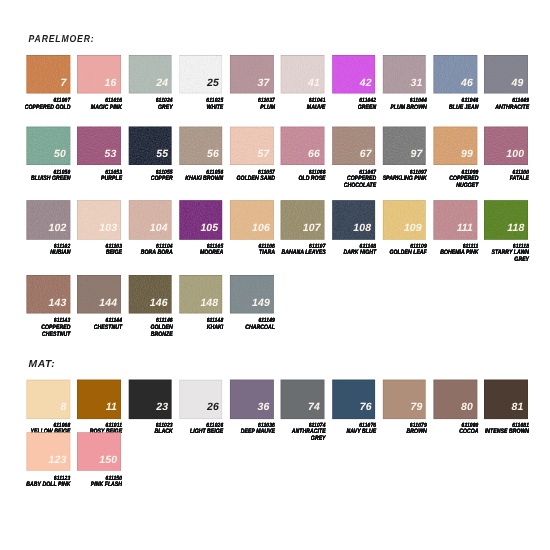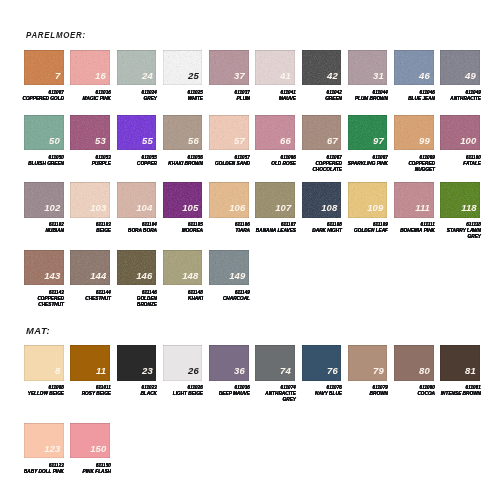--- a/index.html
+++ b/index.html
@@ -132,21 +132,21 @@
                 </svg>
                 <span class="edge"></span>
                 <span class="num light">41</span>
               </div>
               <div class="caption">
                 <div class="code">611041</div>
                 <div class="name">MAUVE</div>
               </div>
             </div>
             <div class="cell">
-              <div class="swatch pearl" style="background-color:#404040">
+              <div class="swatch pearl" style="background-color:#d946ef">
                 <svg class="grain">
                   <rect width="100%" height="100%" filter="url(#pearlNoise)"></rect>
                 </svg>
                 <span class="edge"></span>
                 <span class="num light">42</span>
               </div>
               <div class="caption">
                 <div class="code">611042</div>
                 <div class="name">GREEN</div>
               </div>
@@ -214,21 +214,21 @@
                 </svg>
                 <span class="edge"></span>
                 <span class="num light">53</span>
               </div>
               <div class="caption">
                 <div class="code">611053</div>
                 <div class="name">PURPLE</div>
               </div>
             </div>
             <div class="cell">
-              <div class="swatch pearl" style="background-color:#6d28d9">
+              <div class="swatch pearl" style="background-color:#0f172a">
                 <svg class="grain">
                   <rect width="100%" height="100%" filter="url(#pearlNoise)"></rect>
                 </svg>
                 <span class="edge"></span>
                 <span class="num light">55</span>
               </div>
               <div class="caption">
                 <div class="code">611055</div>
                 <div class="name">COPPER</div>
               </div>
@@ -280,21 +280,21 @@
                 <span class="edge"></span>
                 <span class="num light">67</span>
               </div>
               <div class="caption">
                 <div class="code">611067</div>
                 <div class="name">COPPERED
 CHOCOLATE</div>
               </div>
             </div>
             <div class="cell">
-              <div class="swatch pearl" style="background-color:#15803d">
+              <div class="swatch pearl" style="background-color:#737373">
                 <svg class="grain">
                   <rect width="100%" height="100%" filter="url(#pearlNoise)"></rect>
                 </svg>
                 <span class="edge"></span>
                 <span class="num light">97</span>
               </div>
               <div class="caption">
                 <div class="code">611097</div>
                 <div class="name">SPARKLING PINK</div>
               </div>
@@ -635,21 +635,21 @@
                 <span class="edge"></span>
                 <span class="num light">81</span>
               </div>
               <div class="caption">
                 <div class="code">611081</div>
                 <div class="name">INTENSE BROWN</div>
               </div>
             </div>
           </div>
         </div>
-        <div class="rows" style="top:423px">
+        <div class="rows" style="top:393px">
           <div class="row">
             <div class="cell">
               <div class="swatch matte" style="background-color:#F9C6AC">
                 <span class="edge"></span>
                 <span class="num light">123</span>
               </div>
               <div class="caption">
                 <div class="code">611123</div>
                 <div class="name">BABY DOLL PINK</div>
               </div>

